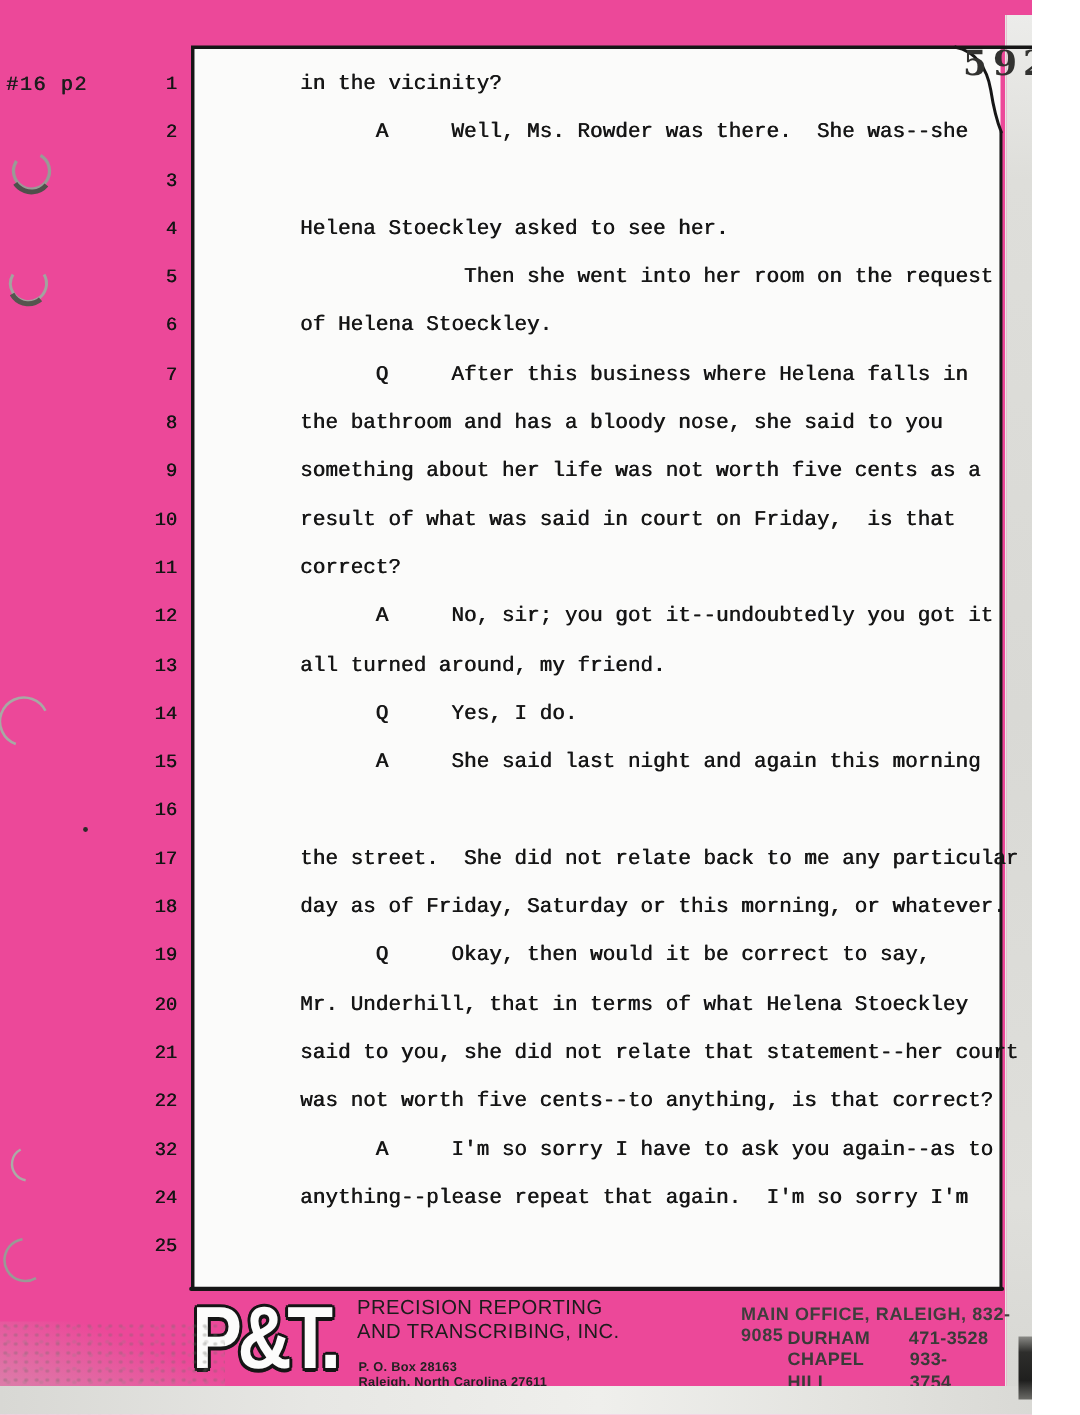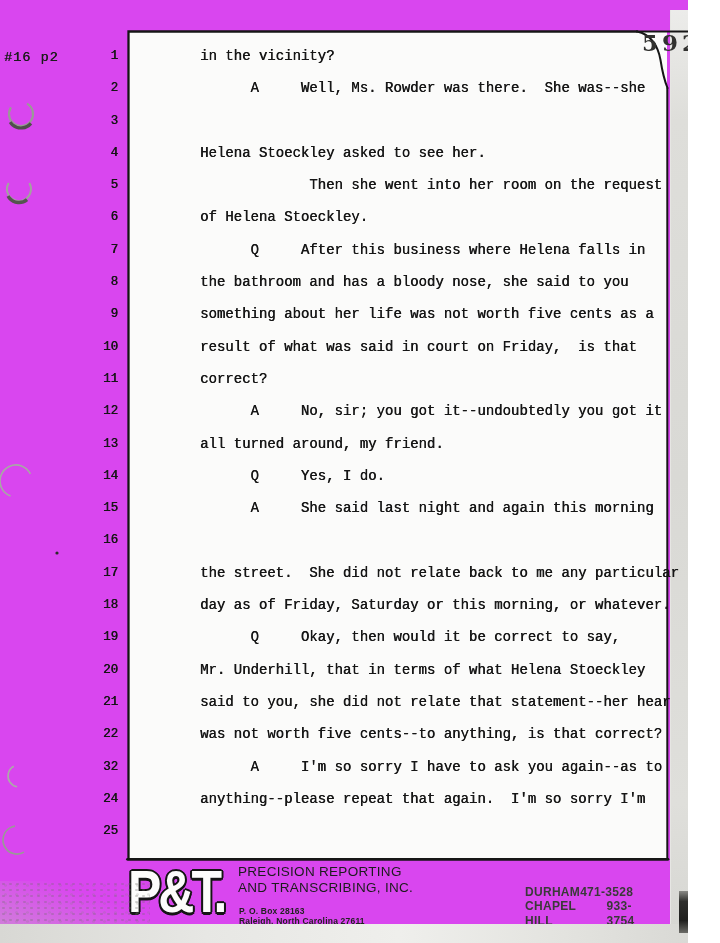--- a/index.html
+++ b/index.html
@@ -1,20 +1,20 @@
 <!DOCTYPE html>
 <html><head>
 <meta charset="utf-8">
 <style>
   html, body { margin: 0; padding: 0; background: #ffffff; }
   .page {
     position: relative;
     width: 688px;
     height: 943px;
-    background: #d946ef;
+    background: #ec4899;
     overflow: hidden;
     font-family: "Liberation Sans", sans-serif;
   }
 
   
   .edge-strip {
     position: absolute;
     right: 0; top: 10px; bottom: 0;
     width: 17px;
     background: linear-gradient(180deg, #ececea 0px, #dededa 110px, #d9d9d5 50%, #dfdfdb 85%, #d6d6d2);
@@ -154,20 +154,21 @@
   .offices {
     position: absolute;
     left: 513px; top: 885px;
     width: 146px;
     font-weight: 700;
     font-size: 12px;
     color: #3a3a38;
   }
   .office-row {
     display: flex;
+    justify-content: space-between;
     line-height: 14.4px;
     letter-spacing: 0.3px;
     padding-left: 12px;
   }
 </style>
 </head>
 <body>
 
 <div class="page">
 
@@ -295,21 +296,21 @@
       <span class="lt">      Q     Okay, then would it be correct to say,</span>
     </div>
 
     <div class="line-row">
       <span class="ln">20</span>
       <span class="lt">Mr. Underhill, that in terms of what Helena Stoeckley</span>
     </div>
 
     <div class="line-row">
       <span class="ln">21</span>
-      <span class="lt">said to you, she did not relate that statement--her hear</span>
+      <span class="lt">said to you, she did not relate that statement--her court</span>
     </div>
 
     <div class="line-row">
       <span class="ln">22</span>
       <span class="lt">was not worth five cents--to anything, is that correct?</span>
     </div>
 
     <div class="line-row">
       <span class="ln">32</span>
       <span class="lt">      A     I'm so sorry I have to ask you again--as to</span>
@@ -330,20 +331,21 @@
   <div class="company">
     <div>PRECISION REPORTING</div>
     <div>AND TRANSCRIBING, INC.</div>
   </div>
 
   <div class="address">
     <div>P. O. Box 28163</div>
     <div>Raleigh, North Carolina  27611</div>
   </div>
 
+  <div class="main-office">MAIN OFFICE, RALEIGH, 832-9085</div>
 
   <div class="offices">
     <div class="office-row">
       <span>DURHAM</span>
       <span>471-3528</span>
     </div>
     <div class="office-row">
       <span>CHAPEL HILL</span>
       <span>933-3754</span>
     </div>

